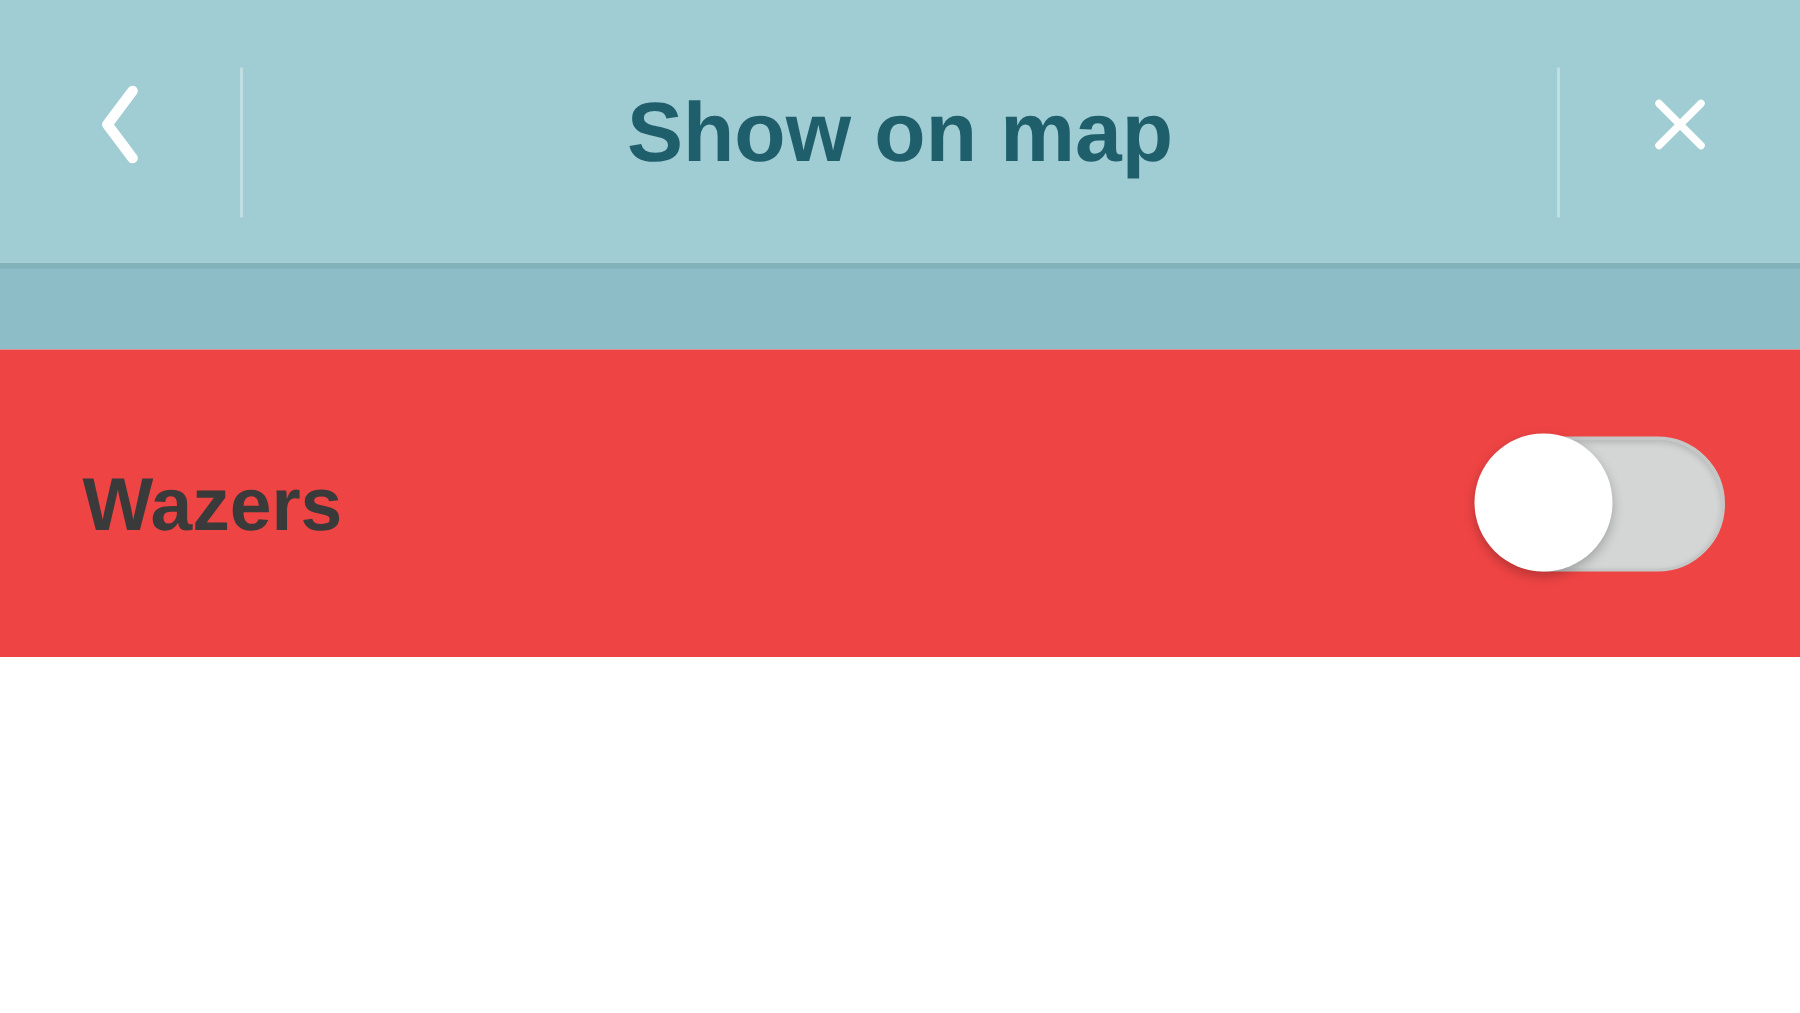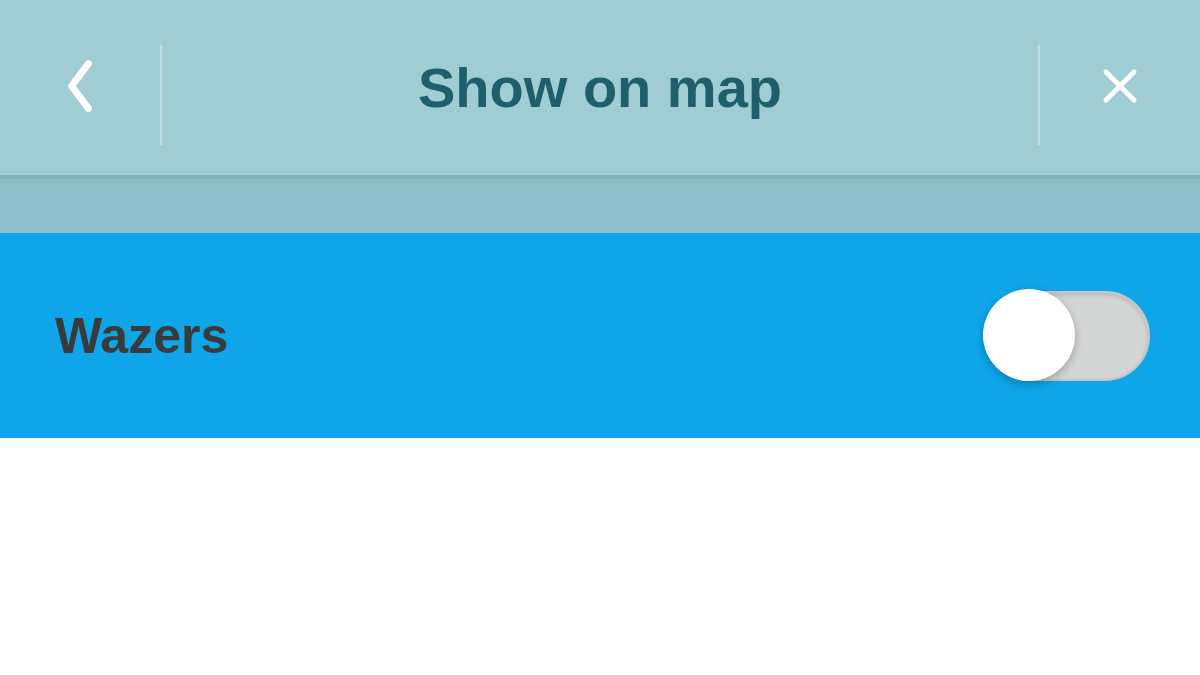--- a/index.html
+++ b/index.html
@@ -18,21 +18,20 @@
       background: #a0ccd3;
       height: 175px;
       display: flex;
       align-items: flex-start;
       position: relative;
       padding-top: 55px;
     }
     .header-inner {
       width: 100%;
       display: flex;
-      align-items: center;
       justify-content: space-between;
       padding: 0 50px;
     }
     .header-divider-left {
       position: absolute;
       left: 160px;
       top: 45px;
       width: 2px;
       height: 100px;
       background: rgba(255,255,255,0.35);
@@ -75,21 +74,21 @@
       font-weight: 700;
       flex: 1;
       text-align: center;
     }
     .sub-header {
       background: #8dbec7;
       height: 58px;
       border-top: 4px solid rgba(120, 165, 172, 0.5);
     }
     .list {
-      background: #0ea5e9;
+      background: #ef4444;
     }
     .list-row {
       display: flex;
       align-items: center;
       justify-content: space-between;
       padding: 0 50px 0 55px;
       height: 205px;
       border-bottom: 2px solid #e4e4e4;
     }
     .list-row:last-child {

